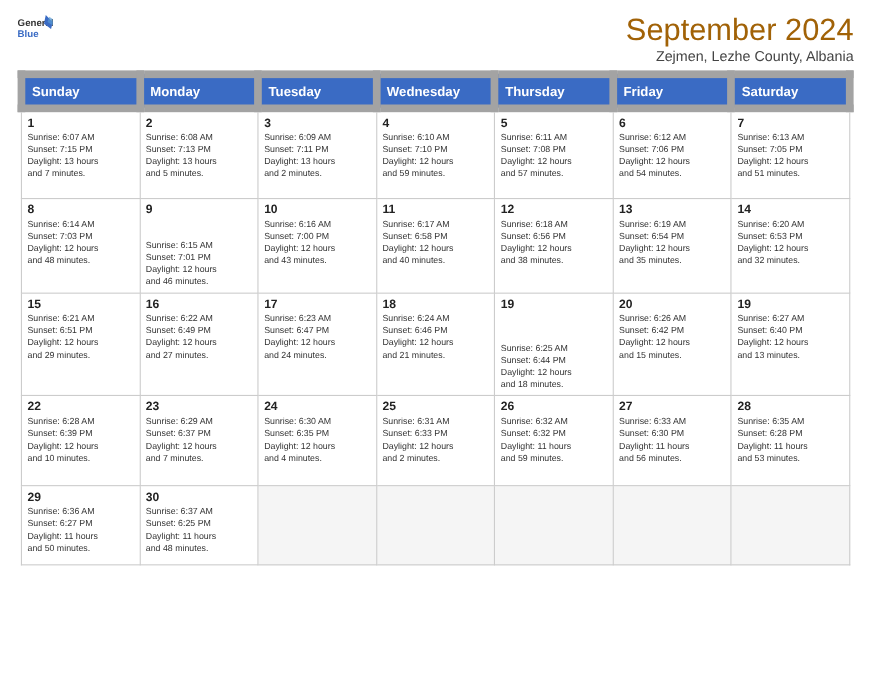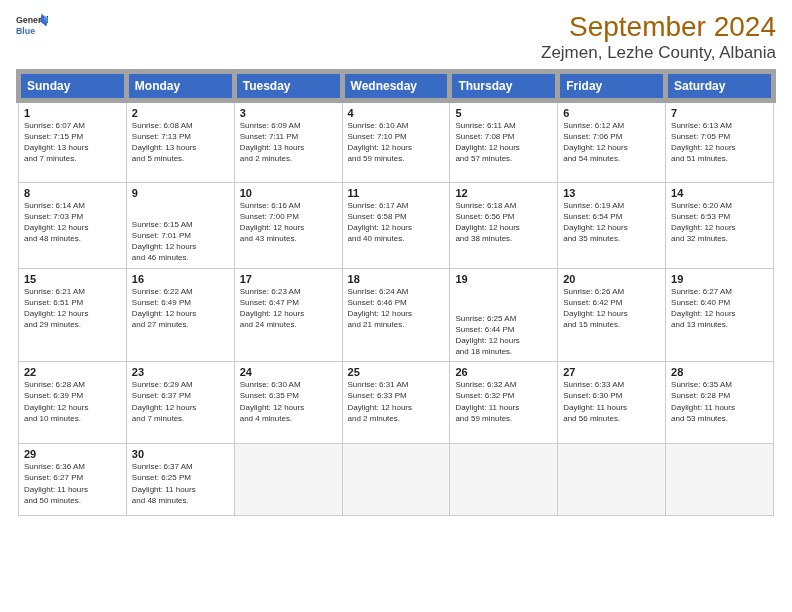--- a/index.html
+++ b/index.html
@@ -33,36 +33,36 @@
     .title-section {
       text-align: right;
     }
     .month-title {
       font-size: 28px;
       font-weight: normal;
       color: #a16207;
       line-height: 1.1;
     }
     .subtitle {
-      font-size: 17px;
+      font-size: 13px;
       color: #444;
     }
     .calendar {
       width: 100%;
       border-collapse: collapse;
       table-layout: fixed;
     }
     .calendar th {
       background-color: #3a6bc4;
       color: white;
       text-align: left;
       padding: 5px 6px;
       font-size: 12px;
       font-weight: bold;
-      border: 5px solid #a3a3a3;
+      border: 7px solid #a3a3a3;
     }
     .calendar td {
       border: 1px solid #ccc;
       vertical-align: top;
       padding: 4px 5px;
       font-size: 8.5px;
       color: #333;
       height: 82px;
       background: #fff;
     }

